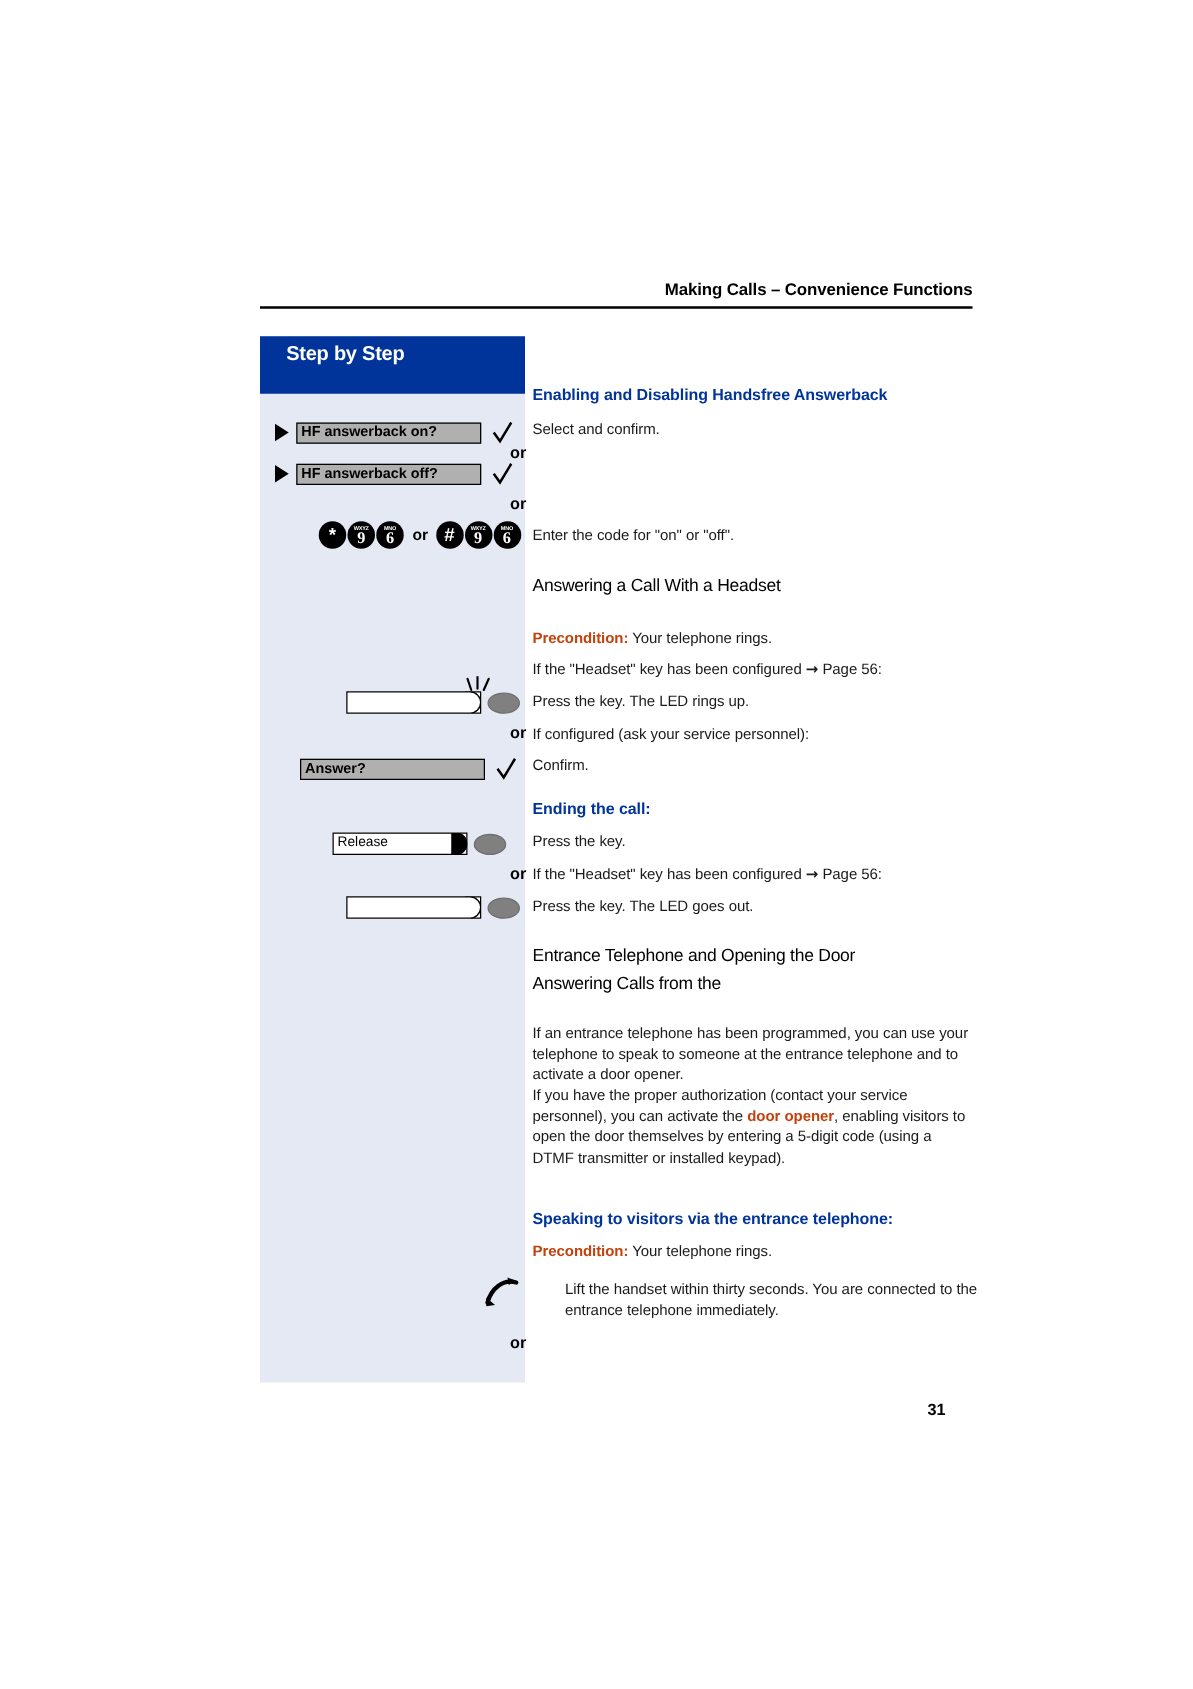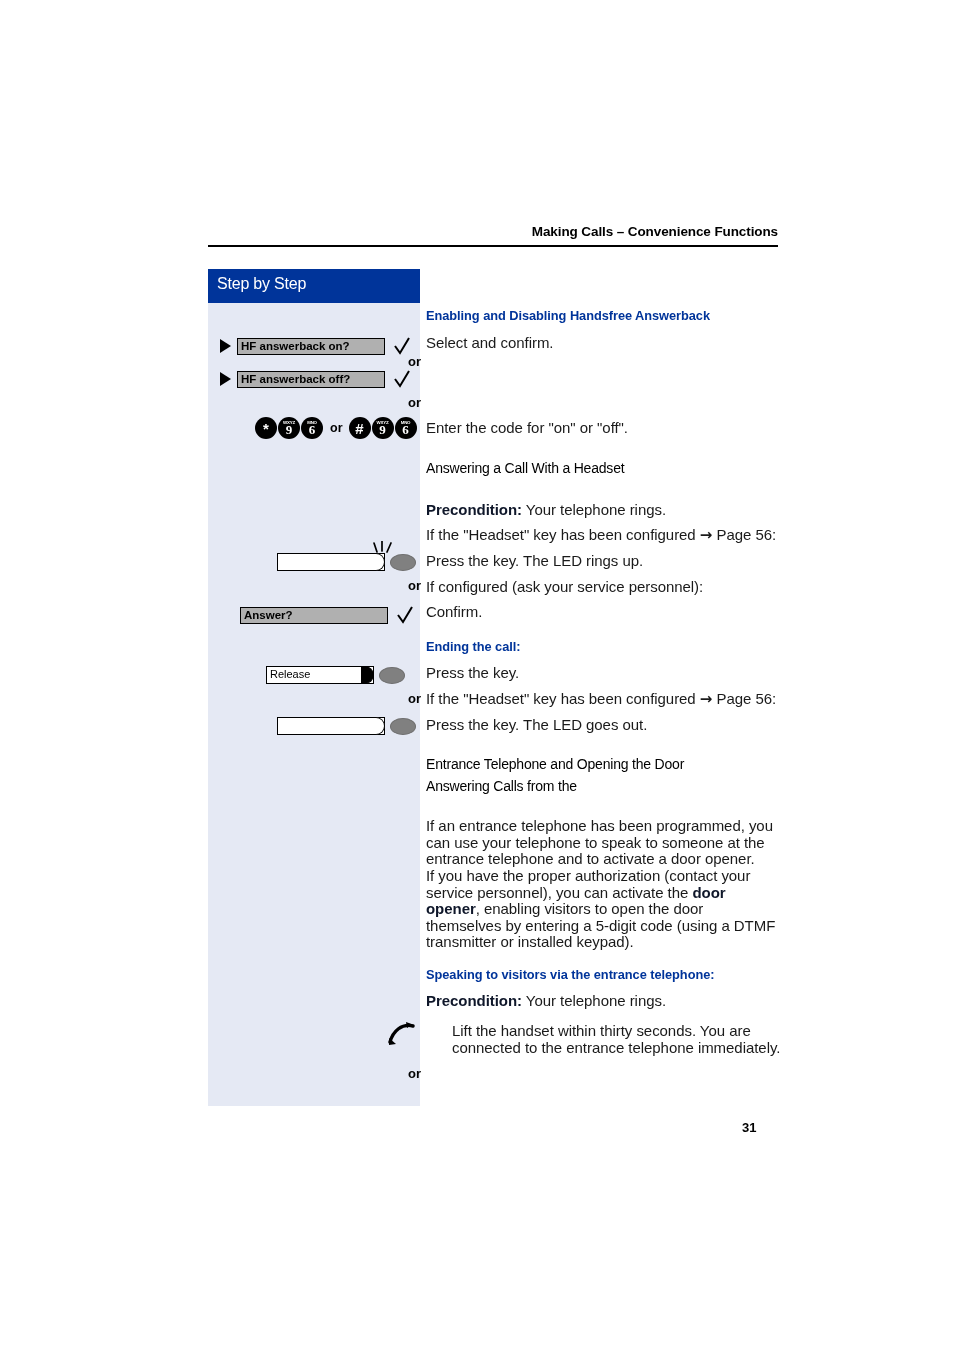--- a/index.html
+++ b/index.html
@@ -23,25 +23,25 @@
     position:absolute;left:208px;top:245px;width:570px;height:2px;
     background:#000;
   }
 
   
   .sidebar{
     position:absolute;left:208px;top:269px;width:212px;height:837px;
     background:#e5e9f4;
   }
   .sidebar-title{
-    position:absolute;left:208px;top:269px;width:212px;height:34px;
+    position:absolute;left:208px;top:269px;width:212px;height:46px;
     background:#00349a;
-    color:#ffffff;font-weight:normal;font-size:16px;
+    color:#ffffff;font-weight:bold;font-size:16px;
     line-height:29px;
-    padding-left:9px;box-sizing:border-box;
+    padding-left:21px;box-sizing:border-box;
     letter-spacing:-0.2px;
   }
 
   
   .disp-row{position:absolute;display:flex;align-items:center;}
   .tri{
     width:0;height:0;
     border-left:11px solid #000;
     border-top:7.5px solid transparent;
     border-bottom:7.5px solid transparent;
@@ -131,24 +131,24 @@
     color:#000000;font-weight:normal;font-size:14px;
     letter-spacing:-0.2px;line-height:22px;
   }
   .h2{
     position:absolute;
     color:#00349a;font-weight:bold;font-size:12.8px;
     letter-spacing:-0.05px;
   }
   .p{
     position:absolute;
-    color:#1a1a1a;font-size:15px;line-height:16.6px;
+    color:#1a1a1a;font-size:12px;line-height:16.6px;
     letter-spacing:-0.05px;
   }
-  .p b{color:#0f172a;}
+  .p b{color:#c2410c;}
   .arrow{font-family:"DejaVu Sans", sans-serif;font-weight:bold;}
 
   .pagenum{
     position:absolute;left:742px;top:1120px;
     font-size:13px;font-weight:bold;color:#000;
   }
 </style>
 </head>
 <body>
 

